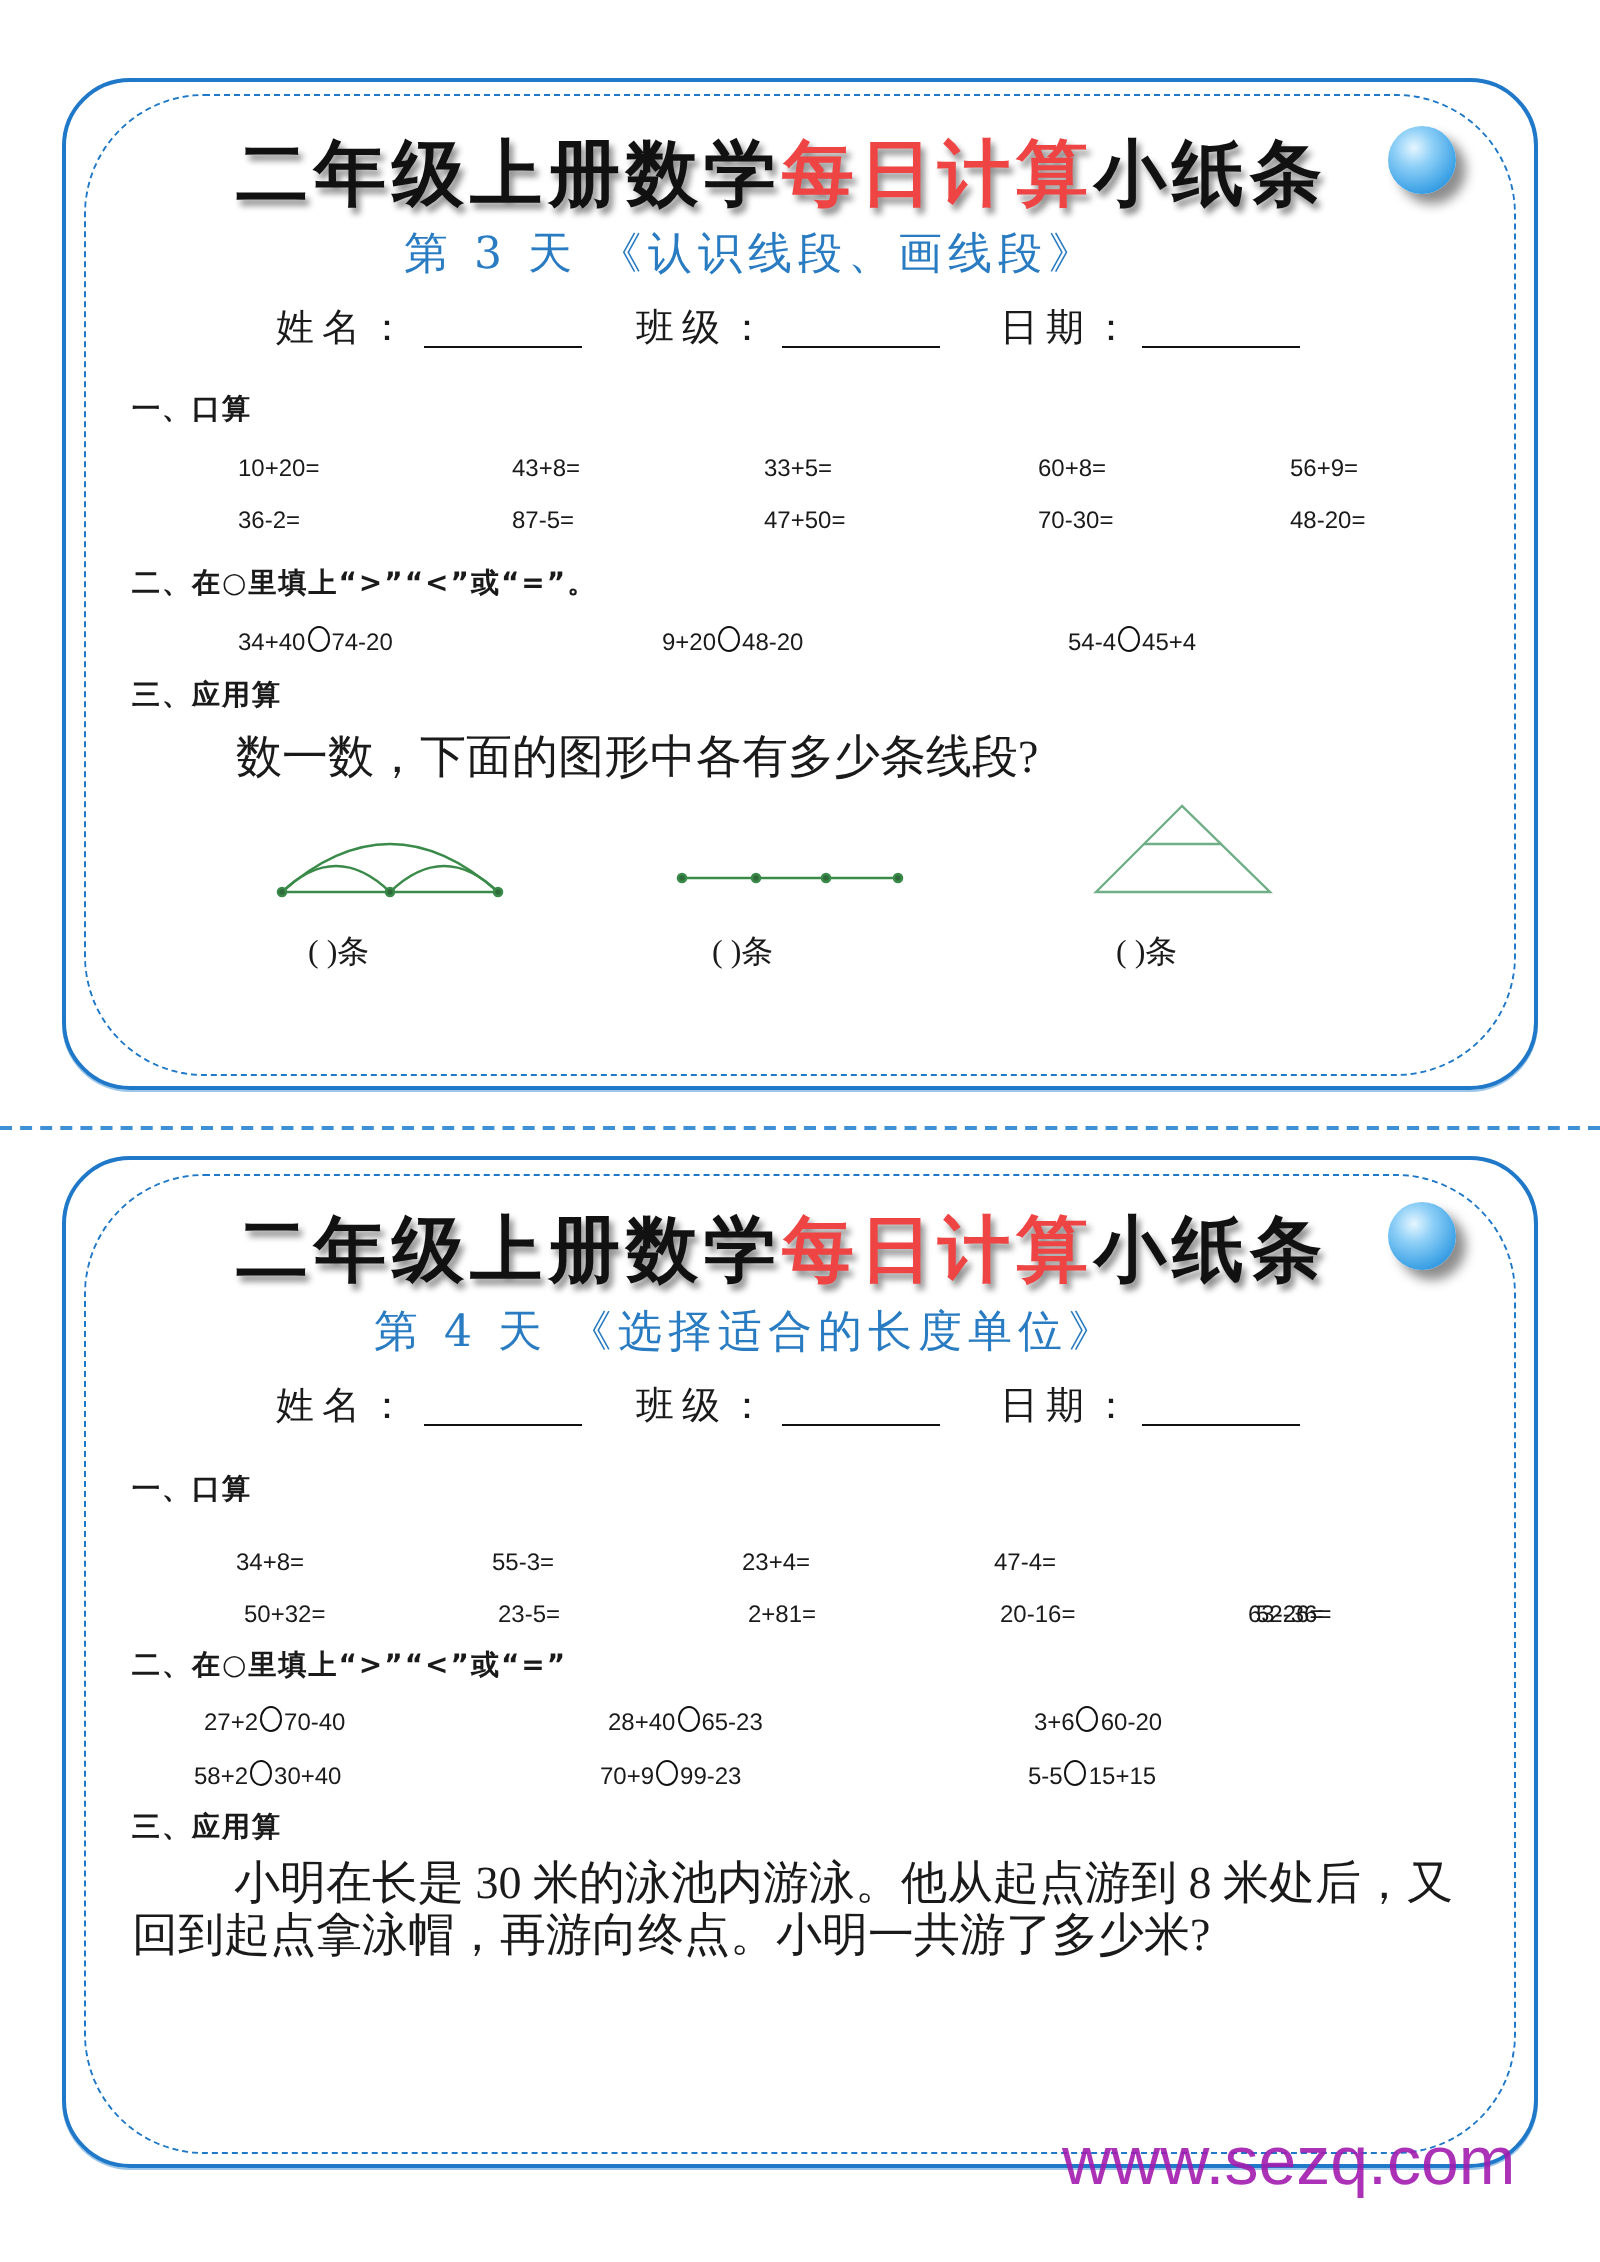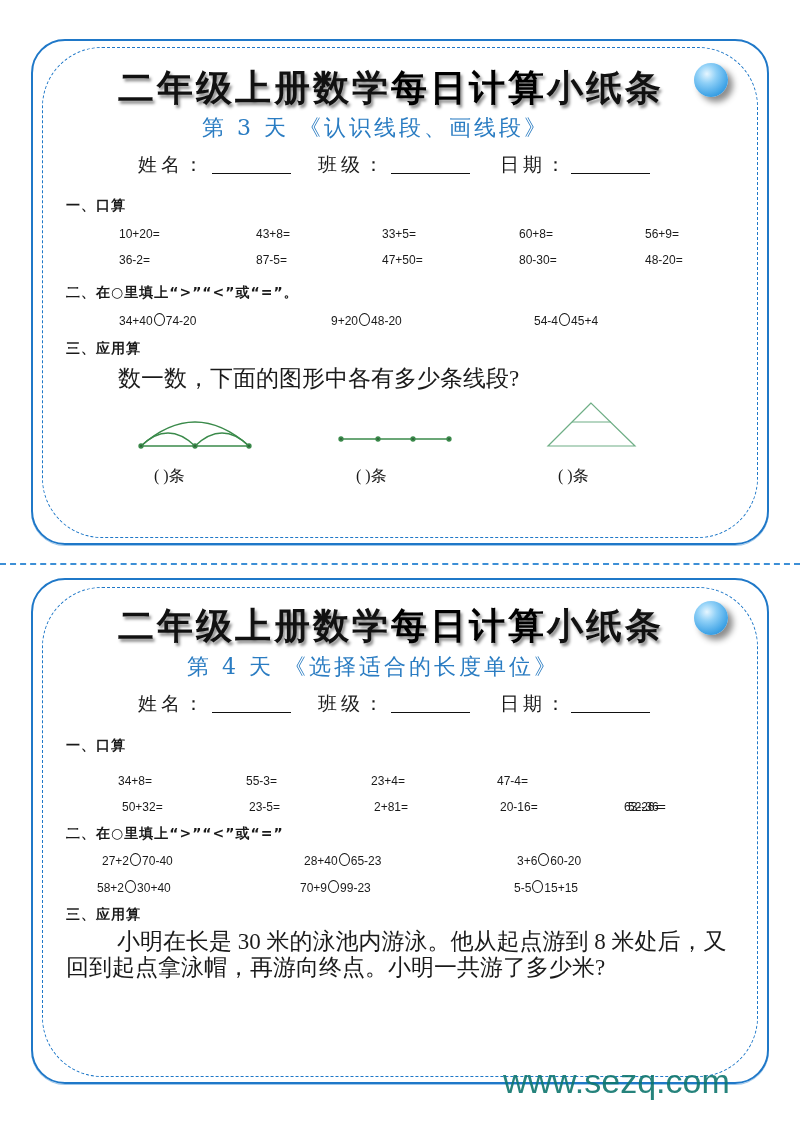--- a/index.html
+++ b/index.html
@@ -6,38 +6,38 @@
   body { width:800px; height:1131px; position:relative; overflow:hidden;
          font-family: "DejaVu Serif", "Liberation Serif", serif; color:#1a1a1a; }
   .abs { position:absolute; }
   .card { position:absolute; border:2px solid #1f78c8; border-radius:34px; box-sizing:border-box;
           box-shadow: 0 1px 0 #9cc6ea; }
   .card-inner { position:absolute; border:1.5px dashed #1f78c8; border-radius:60px; box-sizing:border-box; }
   .cutline { position:absolute; left:0; width:800px; height:0; border-top:2px dashed #3d8fd6; }
   .title { position:absolute; white-space:nowrap; font-family:"DejaVu Sans", "Liberation Sans", sans-serif;
            font-weight:bold; font-size:36px; letter-spacing:3px; color:#111;
            text-shadow: 2px 3px 3px rgba(0,0,0,0.45); line-height:40px; }
-  .title .red { color:#000000; }
+  .title .red { color:#ef4444; }
   .ball { position:absolute; width:34px; height:34px; border-radius:50%;
           background: radial-gradient(circle at 38% 32%, #e6f6ff 0%, #8fd0f7 30%, #3fa3e6 70%, #1d78c2 100%);
           box-shadow: 5px 5px 6px rgba(0,0,0,0.45); }
   .subtitle { position:absolute; white-space:nowrap; color:#2a7cc2; font-size:22px; letter-spacing:3px; line-height:26px; }
   .info-label { position:absolute; font-size:19px; letter-spacing:4px; line-height:18px; white-space:nowrap; }
   .uline { position:absolute; height:0; border-top:1.5px solid #111; }
   .sec-head { position:absolute; font-family:"DejaVu Sans", "Liberation Sans", sans-serif; font-weight:bold;
               font-size:14px; line-height:22px; white-space:nowrap; letter-spacing:1px; }
   .expr { position:absolute; font-family:Liberation Sans, sans-serif; font-size:12px;
           line-height:20px; white-space:nowrap; }
   .circ { display:inline-block; width:11px; height:13px; border:1.5px solid #111; border-radius:50%;
           vertical-align:-1px; margin:0 1px; box-sizing:border-box; }
   .para { position:absolute; font-family:"Liberation Serif", "DejaVu Serif", serif; font-size:23px;
           line-height:26px; }
   .paren { position:absolute; font-family:"Liberation Serif", "DejaVu Serif", serif; font-size:16px; white-space:nowrap; }
   .watermark { position:absolute; font-family:"Liberation Sans", "DejaVu Sans", sans-serif; font-size:34px;
-               color:#0f766e; opacity:0.9; letter-spacing:0px; white-space:nowrap; }
+               color:#a21caf; opacity:0.9; letter-spacing:0px; white-space:nowrap;margin-left:28px; }
 </style>
 </head>
 <body>
 
 <div class="card" style="left:31px; top:39px; width:738px; height:506px;"></div>
 <div class="card-inner" style="left:42px; top:47px; width:716px; height:491px;"></div>
 
 <div class="title" style="left:118px; top:68px;">
   <span>二年级上册数学</span><span class="red">每日计算</span><span>小纸条</span>
 </div>
@@ -54,21 +54,21 @@
 
 <div class="sec-head" style="left:66px; top:194px;">一、口算</div>
 <div class="expr" style="left:119px; top:224px;">10+20=</div>
 <div class="expr" style="left:256px; top:224px;">43+8=</div>
 <div class="expr" style="left:382px; top:224px;">33+5=</div>
 <div class="expr" style="left:519px; top:224px;">60+8=</div>
 <div class="expr" style="left:645px; top:224px;">56+9=</div>
 <div class="expr" style="left:119px; top:250px;">36-2=</div>
 <div class="expr" style="left:256px; top:250px;">87-5=</div>
 <div class="expr" style="left:382px; top:250px;">47+50=</div>
-<div class="expr" style="left:519px; top:250px;">80-30=</div>
+<div class="expr" style="left:519px; top:250px;">70-30=</div>
 <div class="expr" style="left:645px; top:250px;">48-20=</div>
 
 <div class="sec-head" style="left:66px; top:281px;">二、在○里填上“&gt;”“&lt;”或“=”。</div>
 <div class="expr" style="left:119px; top:311px;"><span>34+40</span><span class="circ"></span><span>74-20</span></div>
 <div class="expr" style="left:331px; top:311px;"><span>9+20</span><span class="circ"></span><span>48-20</span></div>
 <div class="expr" style="left:534px; top:311px;"><span>54-4</span><span class="circ"></span><span>45+4</span></div>
 
 <div class="sec-head" style="left:66px; top:337px;">三、应用算</div>
 <div class="para" style="left:118px; top:366px; white-space:nowrap;">数一数，下面的图形中各有多少条线段?</div>
 

